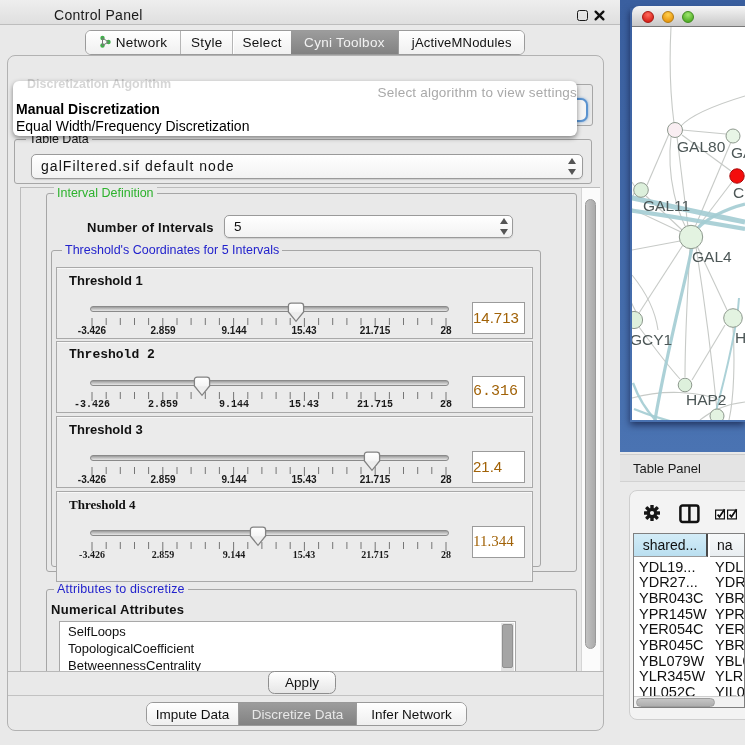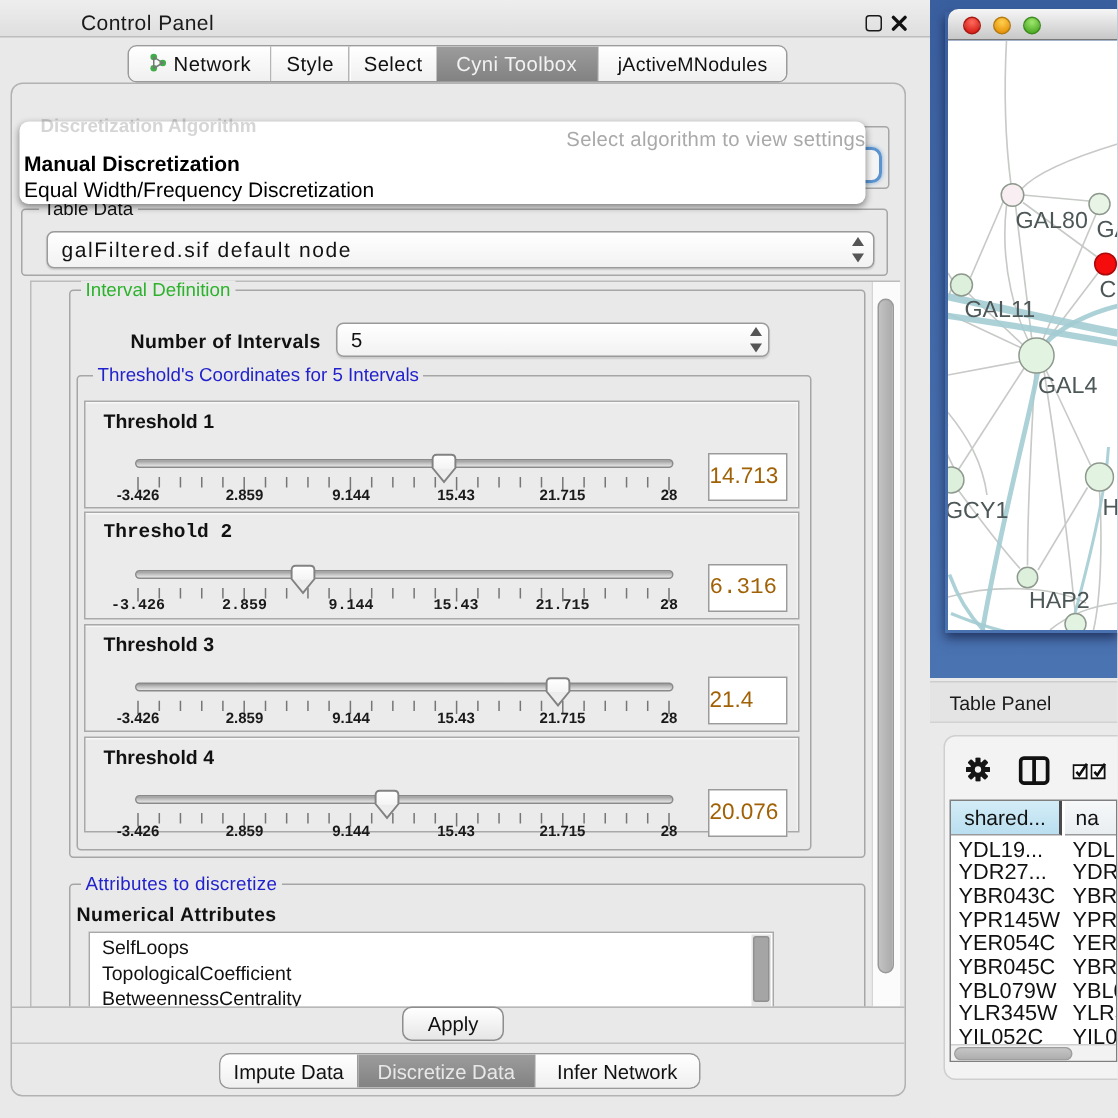--- a/index.html
+++ b/index.html
@@ -207,21 +207,21 @@
             <stop offset="0" stop-color="#ffffff"></stop>
             <stop offset="0.5" stop-color="#f4f4f4"></stop>
             <stop offset="0.52" stop-color="#ececec"></stop>
             <stop offset="1" stop-color="#f0f0f0"></stop>
           </linearGradient>
         </defs>
         <path d="M4.2,1.2 L13.8,1.2 Q16.6,1.2 16.6,4 L16.6,10 L9,19.3 L1.4,10 L1.4,4 Q1.4,1.2 4.2,1.2 Z" fill="url(#tg)" stroke="#828282" stroke-width="1.3"></path>
       </svg></div>
 <div class="vbox" style="top:34px;">21.4</div>
 </div>
-<div class="tpanel" style="top:491px;height:64px;">
+<div class="tpanel" style="top:491px;height:91px;font-family:Liberation Serif, serif;">
 <div class="ttitle">Threshold 4</div>
 <div class="track" style="top:38px;"></div>
 <div style="position:absolute;top:50px;">
       <svg width="359" height="10" style="position:absolute;left:33px;" class="tk">
         <line x1="2.0" y1="0" x2="2.0" y2="9" stroke="#767676" stroke-width="1"></line>
         <line x1="16.2" y1="0" x2="16.2" y2="7" stroke="#767676" stroke-width="1"></line>
         <line x1="30.3" y1="0" x2="30.3" y2="7" stroke="#767676" stroke-width="1"></line>
         <line x1="44.5" y1="0" x2="44.5" y2="7" stroke="#767676" stroke-width="1"></line>
         <line x1="58.6" y1="0" x2="58.6" y2="7" stroke="#767676" stroke-width="1"></line>
         <line x1="72.8" y1="0" x2="72.8" y2="9" stroke="#767676" stroke-width="1"></line>
@@ -257,21 +257,21 @@
         <defs>
           <linearGradient id="tg" x1="0" y1="0" x2="0" y2="1">
             <stop offset="0" stop-color="#ffffff"></stop>
             <stop offset="0.5" stop-color="#f4f4f4"></stop>
             <stop offset="0.52" stop-color="#ececec"></stop>
             <stop offset="1" stop-color="#f0f0f0"></stop>
           </linearGradient>
         </defs>
         <path d="M4.2,1.2 L13.8,1.2 Q16.6,1.2 16.6,4 L16.6,10 L9,19.3 L1.4,10 L1.4,4 Q1.4,1.2 4.2,1.2 Z" fill="url(#tg)" stroke="#828282" stroke-width="1.3"></path>
       </svg></div>
-<div class="vbox" style="top:34px;">20.076</div>
+<div class="vbox" style="top:34px;">11.344</div>
 </div>
 <div class="abs" style="left:21px;top:188px;width:559px;height:483px;overflow:hidden;">
 <div class="gbox" style="left:25px;top:401px;width:531px;height:100px;"></div>
 <div class="grouplbl" style="left:33px;top:395px;color:#2222cc;letter-spacing:0.2px;">Attributes to discretize</div>
 <div class="abs" style="left:30px;top:414px;font-size:13px;font-weight:bold;letter-spacing:0.3px;color:#111;">Numerical Attributes</div>
 <div class="abs" style="left:38px;top:433px;width:457px;height:60px;background:#fff;border:1px solid #a8a8a8;font-size:13px;color:#111;">
       <div style="padding:1px 0 0 8px;line-height:17px;">SelfLoops<br>TopologicalCoefficient<br>BetweennessCentrality</div>
       <div style="position:absolute;right:1px;top:1px;width:13px;height:58px;background:#e4e4e4;"></div>
       <div style="position:absolute;right:2px;top:2px;width:11px;height:44px;background:#a5a5a5;border:1px solid #909090;border-radius:2px;"></div>
     </div>

